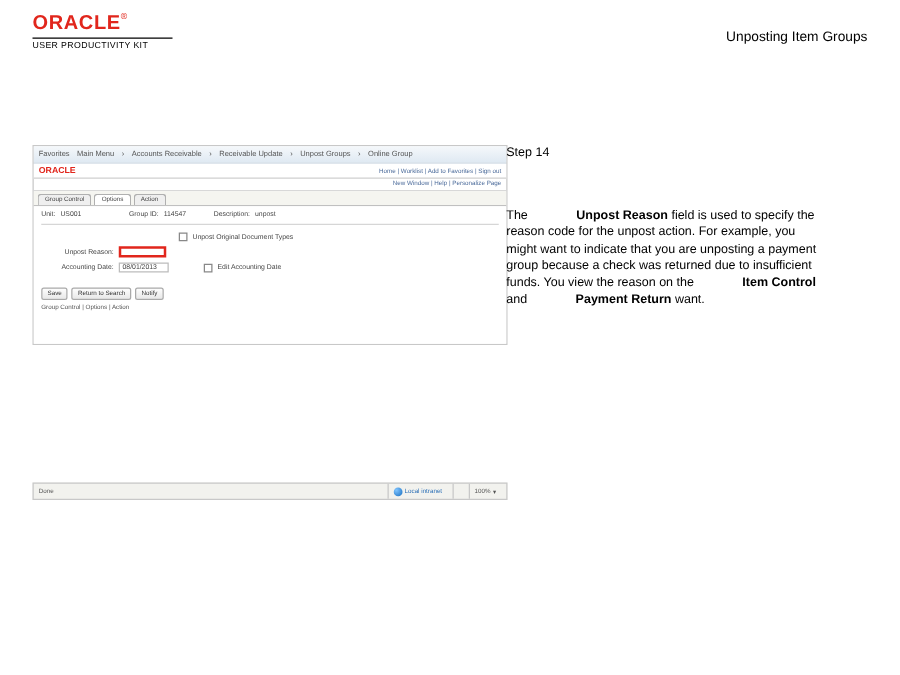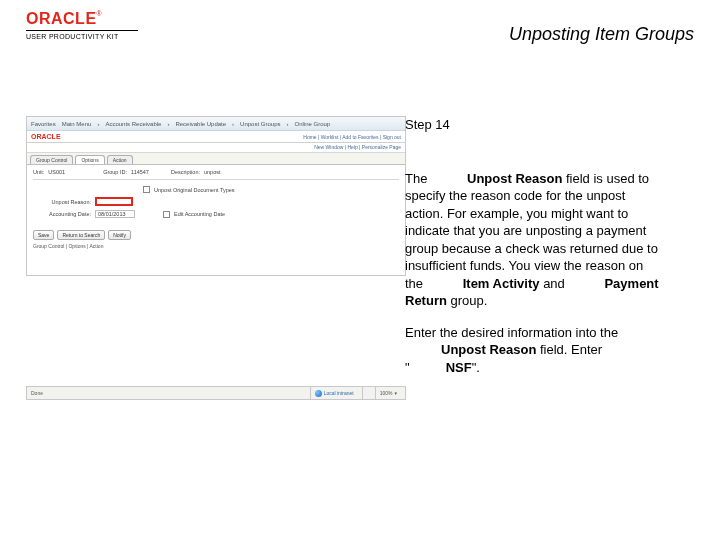--- a/index.html
+++ b/index.html
@@ -11,25 +11,25 @@
     color: #000;
     position: relative;
   }
   
   .header { position: relative; height: 50px; }
   .logo-block { position: absolute; left: 26px; top: 10px; }
   .logo-word { color: #e1261c; font-weight: bold; font-size: 16px; letter-spacing: 0.5px; }
   .logo-tm { color:#e1261c; font-size:7px; vertical-align:top; }
   .logo-rule { border-top:1px solid #000; width:112px; margin-top:2px; }
   .logo-sub { font-size:7px; letter-spacing:0.3px; color:#000; margin-top:2px; }
-  .page-title { position:absolute; right:26px; top:24px; font-size:18px;font-style:italic; }
+  .page-title { position:absolute; right:26px; top:24px; font-size:11px; }
   
   .content { display:flex; margin-top:66px; }
   .left { width:405px; padding-left:26px; }
-  .right { width:280px; padding-right:26px; font-size:13px; line-height:1.35; }
+  .right { width:280px; padding-right:26px; font-size:10px; line-height:1.35; }
   .right .step { margin-bottom:36px; }
   .right p { margin-bottom:14px; }
   .right b { font-weight:bold;margin-left:36px; }
   
   .shot {
     width:380px;
     border:1px solid #c8c8c8;
     font-size:6px;
     color:#555;
     background:#fff;
@@ -173,19 +173,16 @@
           <span class="ie">Local intranet</span>
         </span>
       <span class="cell"></span>
       <span class="cell"><span>100%</span> ▾</span>
     </div>
   </div>
 
   <div class="right">
     <div class="step">Step 14</div>
     <p>
-      <span>The </span><b>Unpost Reason</b><span> field is used to specify the reason code for the unpost action. For example, you might want to indicate that you are unposting a payment group because a check was returned due to insufficient funds. You view the reason on the </span><b>Item Activity</b><span> and </span><b>Payment Return</b><span> group.</span>
-    </p>
-    <p>
-      <span>Enter the desired information into the </span><b>Unpost Reason</b><span> field. Enter "</span><b>NSF</b><span>".</span>
+      <span>The </span><b>Unpost Reason</b><span> field is used to specify the reason code for the unpost action. For example, you might want to indicate that you are unposting a payment group because a check was returned due to insufficient funds. You view the reason on the </span><b>Item Control</b><span> and </span><b>Payment Return</b><span> want.</span>
     </p>
   </div>
 </div>
 
 </body></html>

